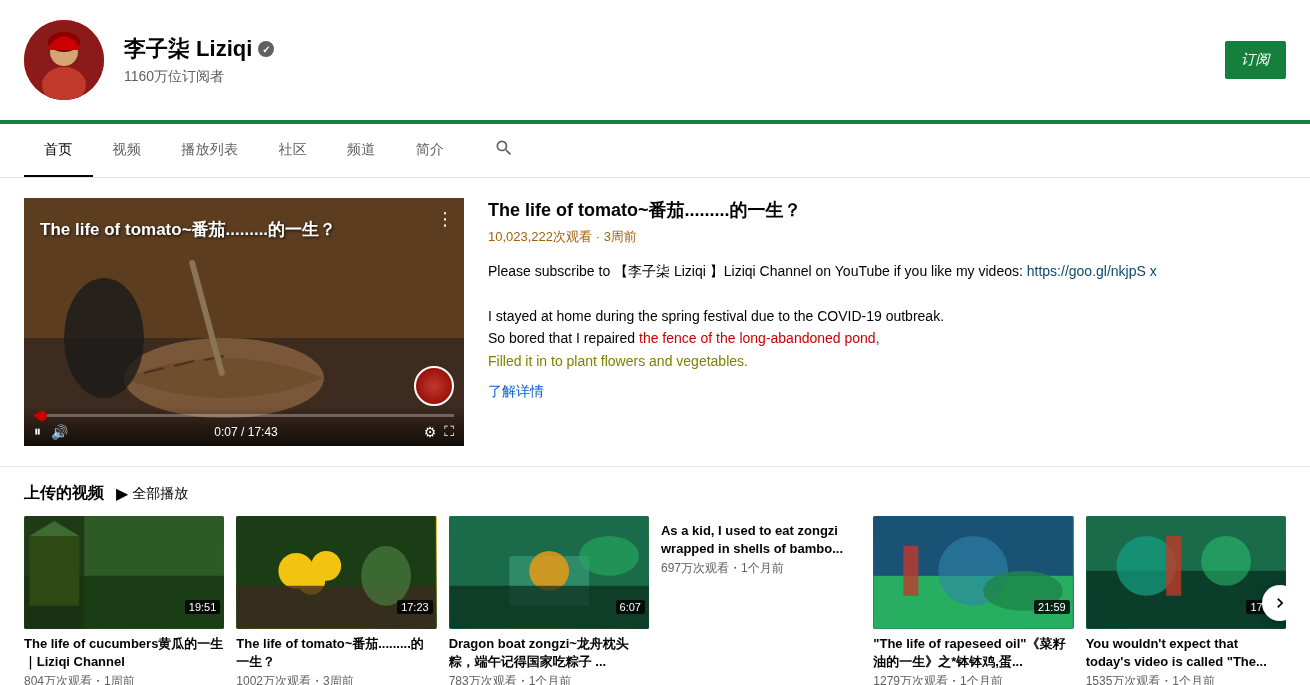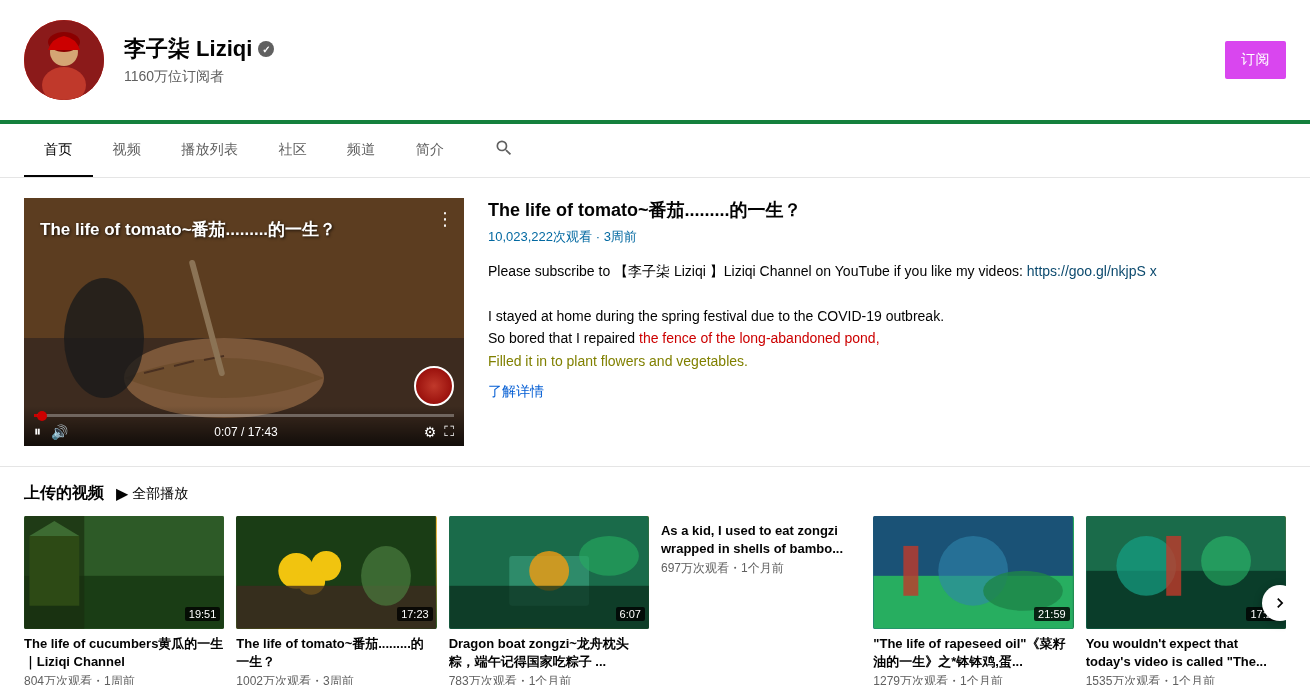--- a/index.html
+++ b/index.html
@@ -52,29 +52,30 @@
       justify-content: center;
       color: white;
       font-size: 10px;
     }
     .subscriber-count {
       color: #606060;
       font-size: 14px;
       margin-top: 4px;
     }
     .subscribe-btn {
-      background: #d946ef;
+      background: #15803d;
       color: white;
       border: none;
       padding: 10px 16px;
       font-size: 14px;
       font-weight: 500;
       cursor: pointer;
       border-radius: 2px;
       letter-spacing: 0.5px;
+      font-style: italic;
     }
 
     
     .channel-nav {
       display: flex;
       align-items: center;
       padding: 0 24px;
       border-bottom: 1px solid #e5e5e5;
       gap: 0;
     }
@@ -209,21 +210,21 @@
       flex: 1;
       padding: 0;
     }
     .video-title {
       font-size: 18px;
       font-weight: 600;
       margin-bottom: 6px;
       color: #030303;
     }
     .video-meta {
-      color: #0369a1;
+      color: #a16207;
       font-size: 13px;
       margin-bottom: 14px;
     }
     .desc-text {
       font-size: 14px;
       line-height: 1.6;
       color: #030303;
     }
     .desc-link {
       color: #0c4a6e;
@@ -283,21 +284,21 @@
     .video-thumb {
       width: 100%;
       aspect-ratio: 16/9;
       background: #ccc;
       position: relative;
       overflow: hidden;
       border-radius: 2px;
     }
     .thumb-duration {
       position: absolute;
-      bottom: 8px;
+      bottom: 15px;
       right: 4px;
       background: rgba(0,0,0,0.8);
       color: white;
       font-size: 11px;
       padding: 1px 4px;
       border-radius: 2px;
     }
     .video-card-title {
       font-size: 13px;
       font-weight: 700;

